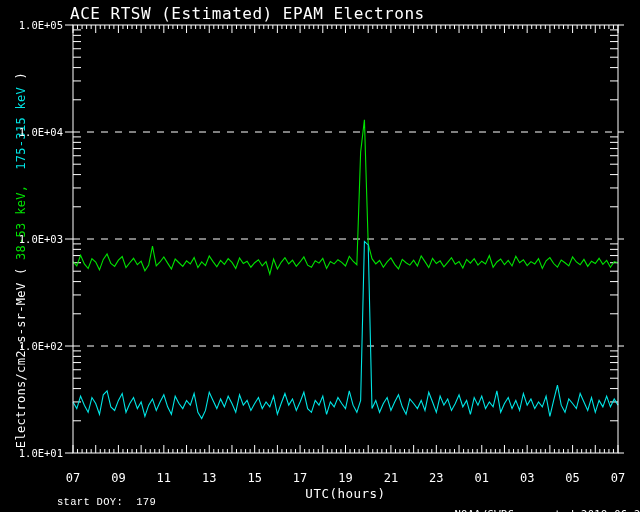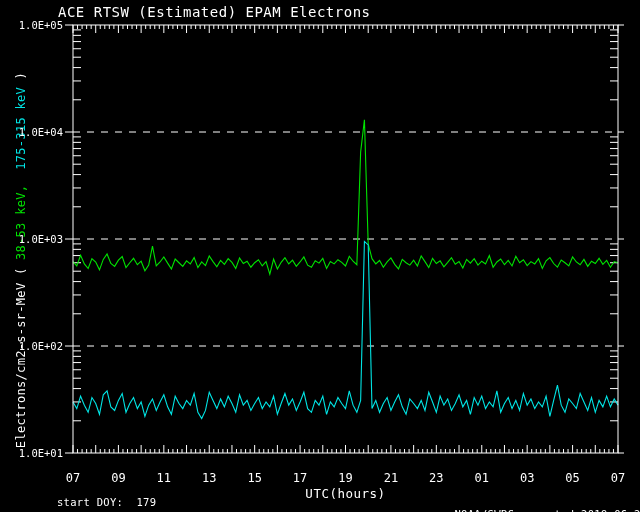--- a/index.html
+++ b/index.html
@@ -5,41 +5,41 @@
   html,body{margin:0;padding:0;background:#000;}
   .screen{
     position:relative;
     width:640px;height:512px;
     background:#000;
     overflow:hidden;
     font-family:"DejaVu Sans Mono","Liberation Mono",monospace;
     color:#fff;
   }
   .title-row{
-    position:absolute;left:58px;right:8px;top:4px;
+    position:absolute;left:70px;right:8px;top:4px;
     display:flex;justify-content:space-between;
-    font-size:14px;letter-spacing:0.5px;white-space:pre;align-items:center;
+    font-size:16px;letter-spacing:0.5px;white-space:pre;align-items:center;
   }
   .y-axis-label{
     position:absolute;
     left:-178px;top:252px;width:400px;height:16px;
     transform:rotate(-90deg);
     text-align:center;
     font-size:12px;white-space:pre;letter-spacing:0.3px;
   }
   .y-axis-label .seg-green{color:#00e400;}
   .y-axis-label .seg-cyan{color:#00e5e5;}
   #chart{position:absolute;left:0;top:0;}
   .x-axis-title{
     position:absolute;left:73px;top:486px;width:545px;
     text-align:center;font-size:12.5px;white-space:pre;letter-spacing:0.5px;
   }
   .footer-left{
     position:absolute;left:57px;top:496px;
-    font-size:10.5px;white-space:pre;letter-spacing:0.3px;
+    font-size:10.5px;white-space:pre;letter-spacing:0.3px;font-family:Liberation Mono, monospace;
   }
   .footer-right{
     position:absolute;left:428px;top:496px;
     font-size:10.5px;white-space:pre;letter-spacing:0.3px;
   }
   .footer-right .created{margin-left:14px;}
 </style>
 </head>
 <body>
 

